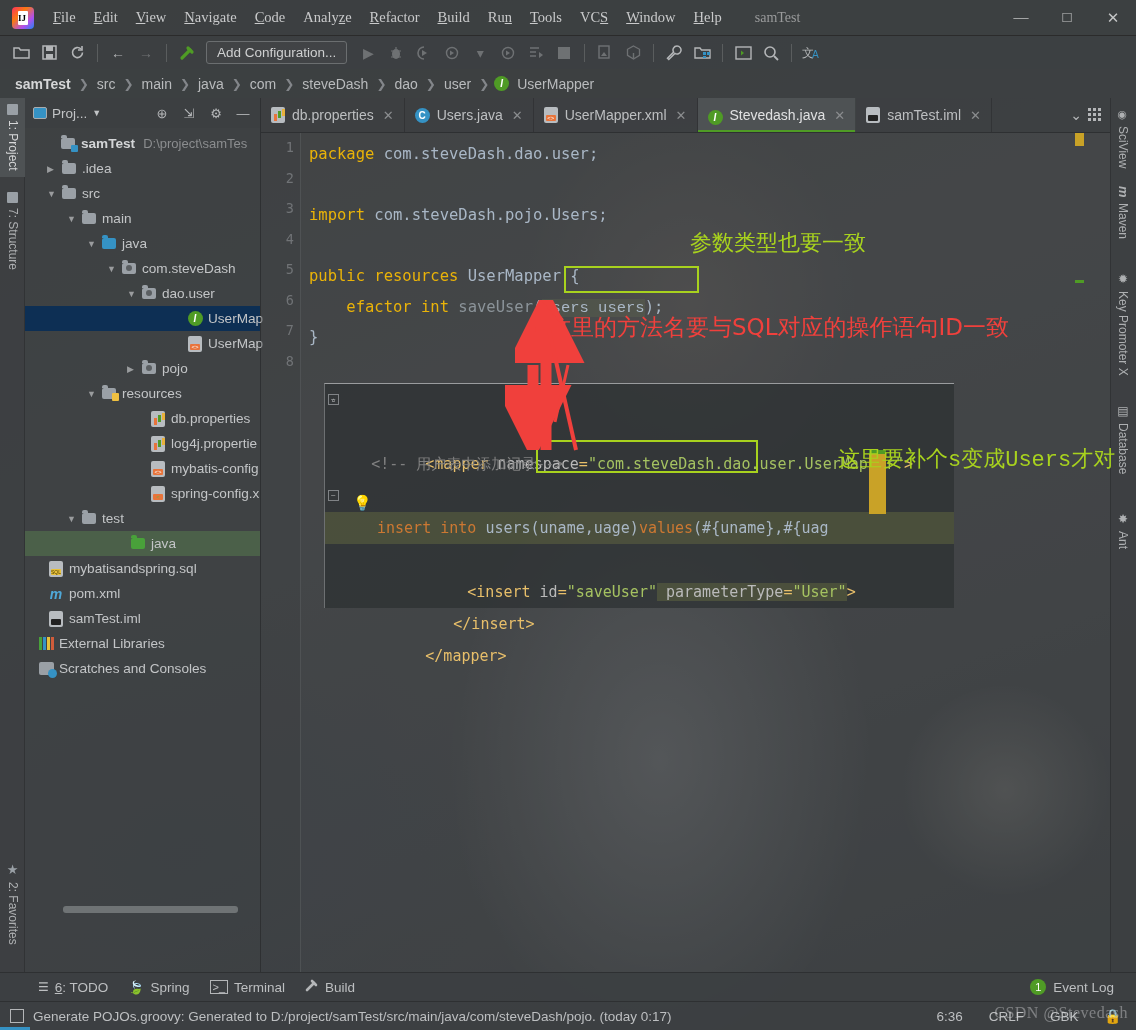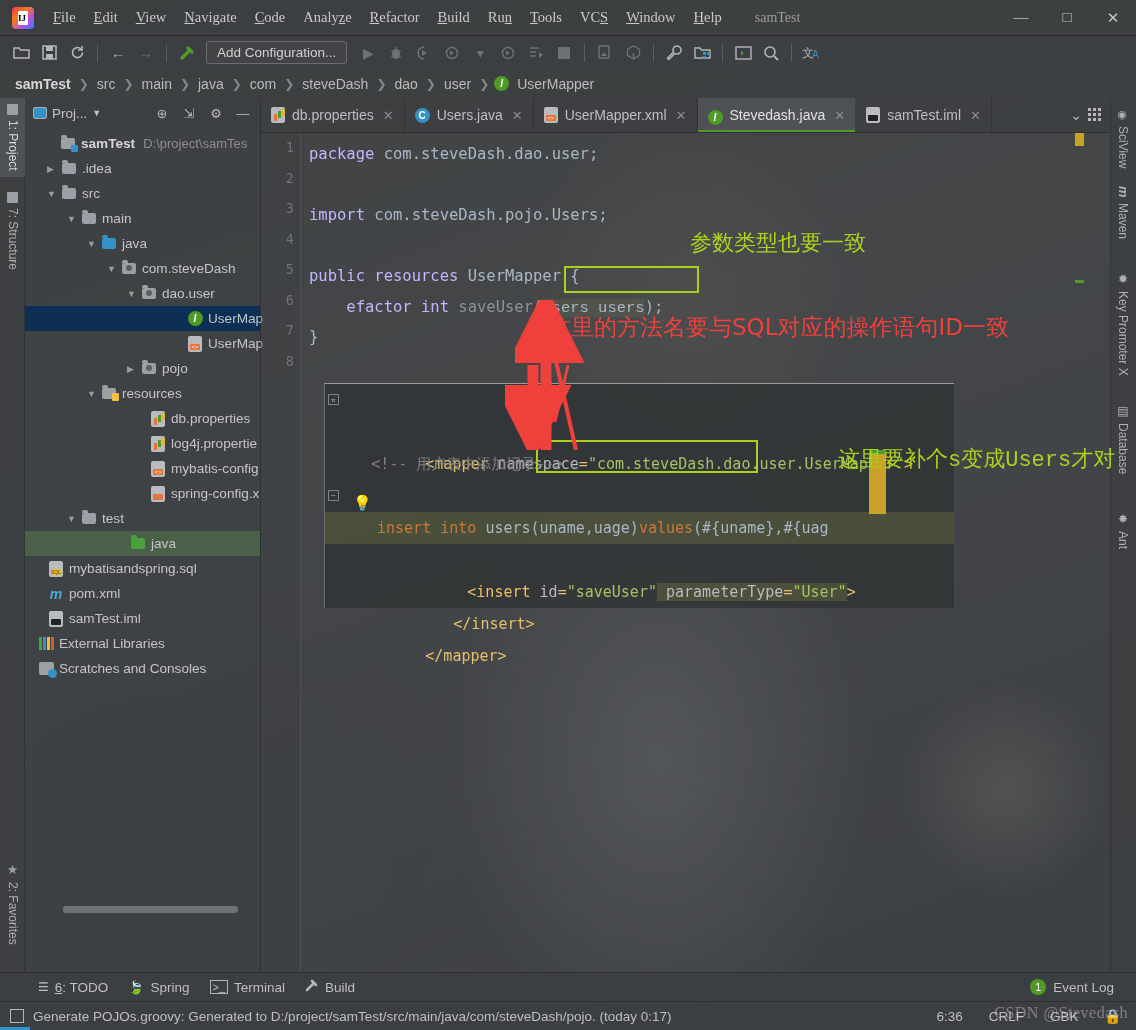--- a/index.html
+++ b/index.html
@@ -214,21 +214,21 @@
   }
   .gutter {
     position:absolute; left:0; top:0; width:40px; height:100%;
     background: rgba(60,63,65,0.40);
     border-right:1px solid rgba(90,93,95,.6);
     text-align:right; color:#707376; font-size:13.5px; padding-top:6px;
   }
   .gutter div { height:30.5px; padding-right:6px; }
   .codelines { position:absolute; left:48px; top:6px; right:0; }
   .cl { height:30.5px; white-space:pre; line-height:30.5px; }
-  .kw  { color:#c4b5fd; }
+  .kw  { color:#eab308; }
   .pln { color:#a9b7c6; }
   .mth { color:#8b9399; }
 
   
   .xml-block {
     position:absolute; left:63px; top:250px; width:630px;
     background: rgba(45,48,50,0.72);
     border-top:1px solid #9a9c9e;
     border-left:1px solid #6d7072;
     font-family:"DejaVu Sans Mono","Liberation Mono",monospace;

